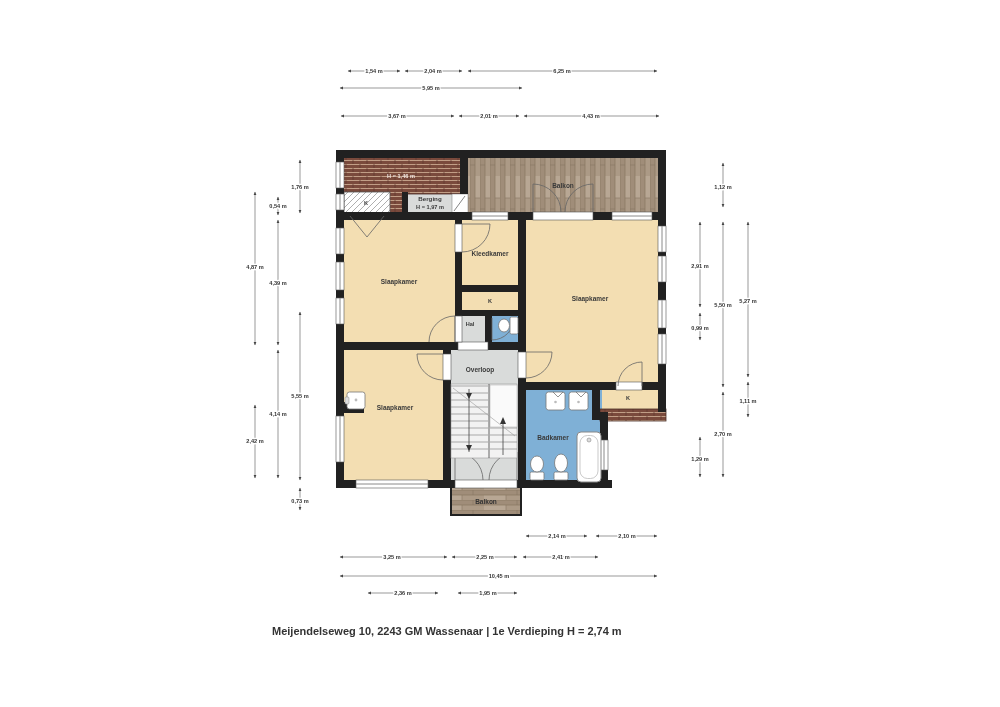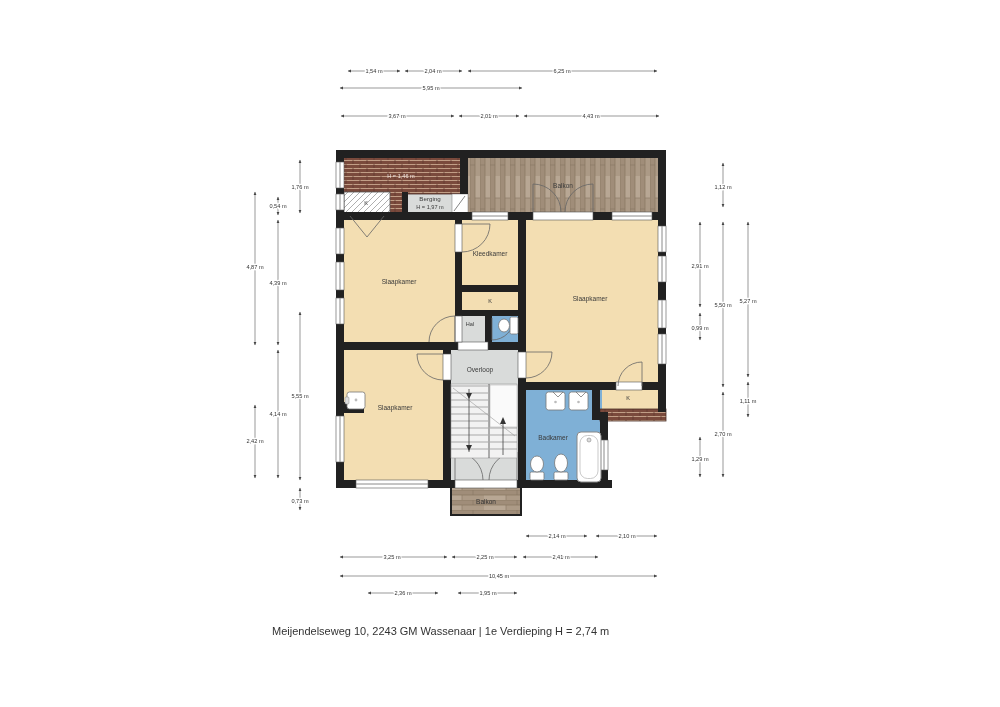--- a/index.html
+++ b/index.html
@@ -1,17 +1,17 @@
 <!DOCTYPE html>
 <html><head>
 <meta charset="utf-8">
 <style>
   html,body{margin:0;padding:0;background:#fff;}
   #stage{position:relative;width:1000px;height:707px;background:#ffffff;overflow:hidden;
-         font-family:"Liberation Sans", sans-serif;}
+         font-family:"Liberation Sans", sans-serif;font-weight:bold;}
   svg text{font-family:"Liberation Sans", sans-serif;}
   .dimtxt{font-size:5.6px;fill:#333;paint-order:stroke;stroke:#ffffff;stroke-width:2.4px;text-anchor:middle;}
   .roomtxt{font-size:6.5px;fill:#3a3a3a;text-anchor:middle;}
   .smalltxt{font-size:5.6px;fill:#3a3a3a;text-anchor:middle;}
   .titletxt{font-size:11px;fill:#333;}
 </style>
 </head>
 <body>
 
 <div id="stage">

